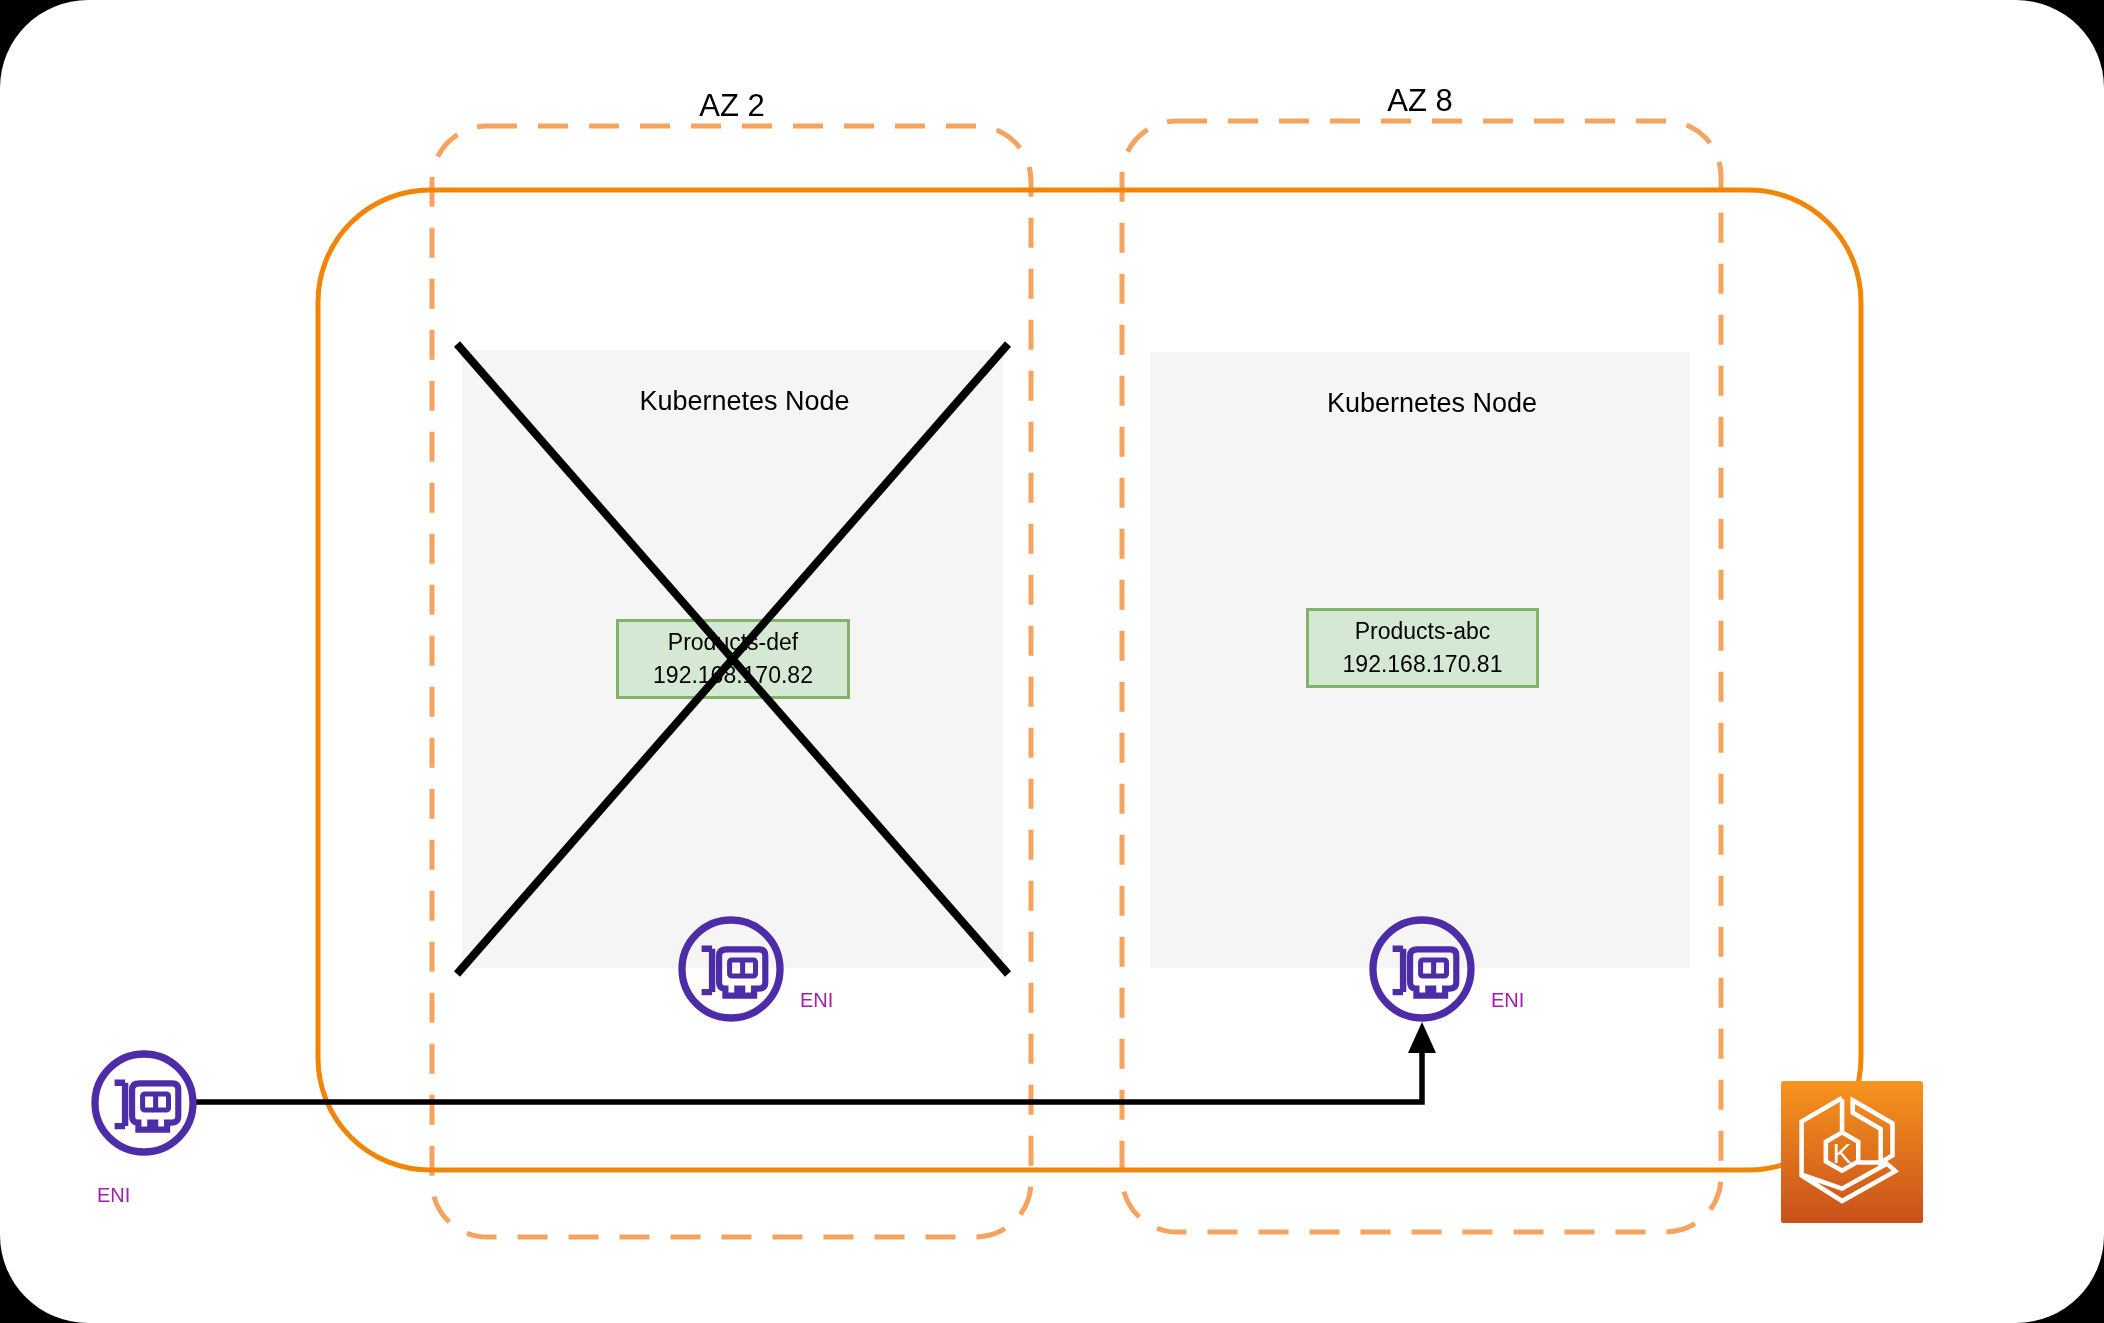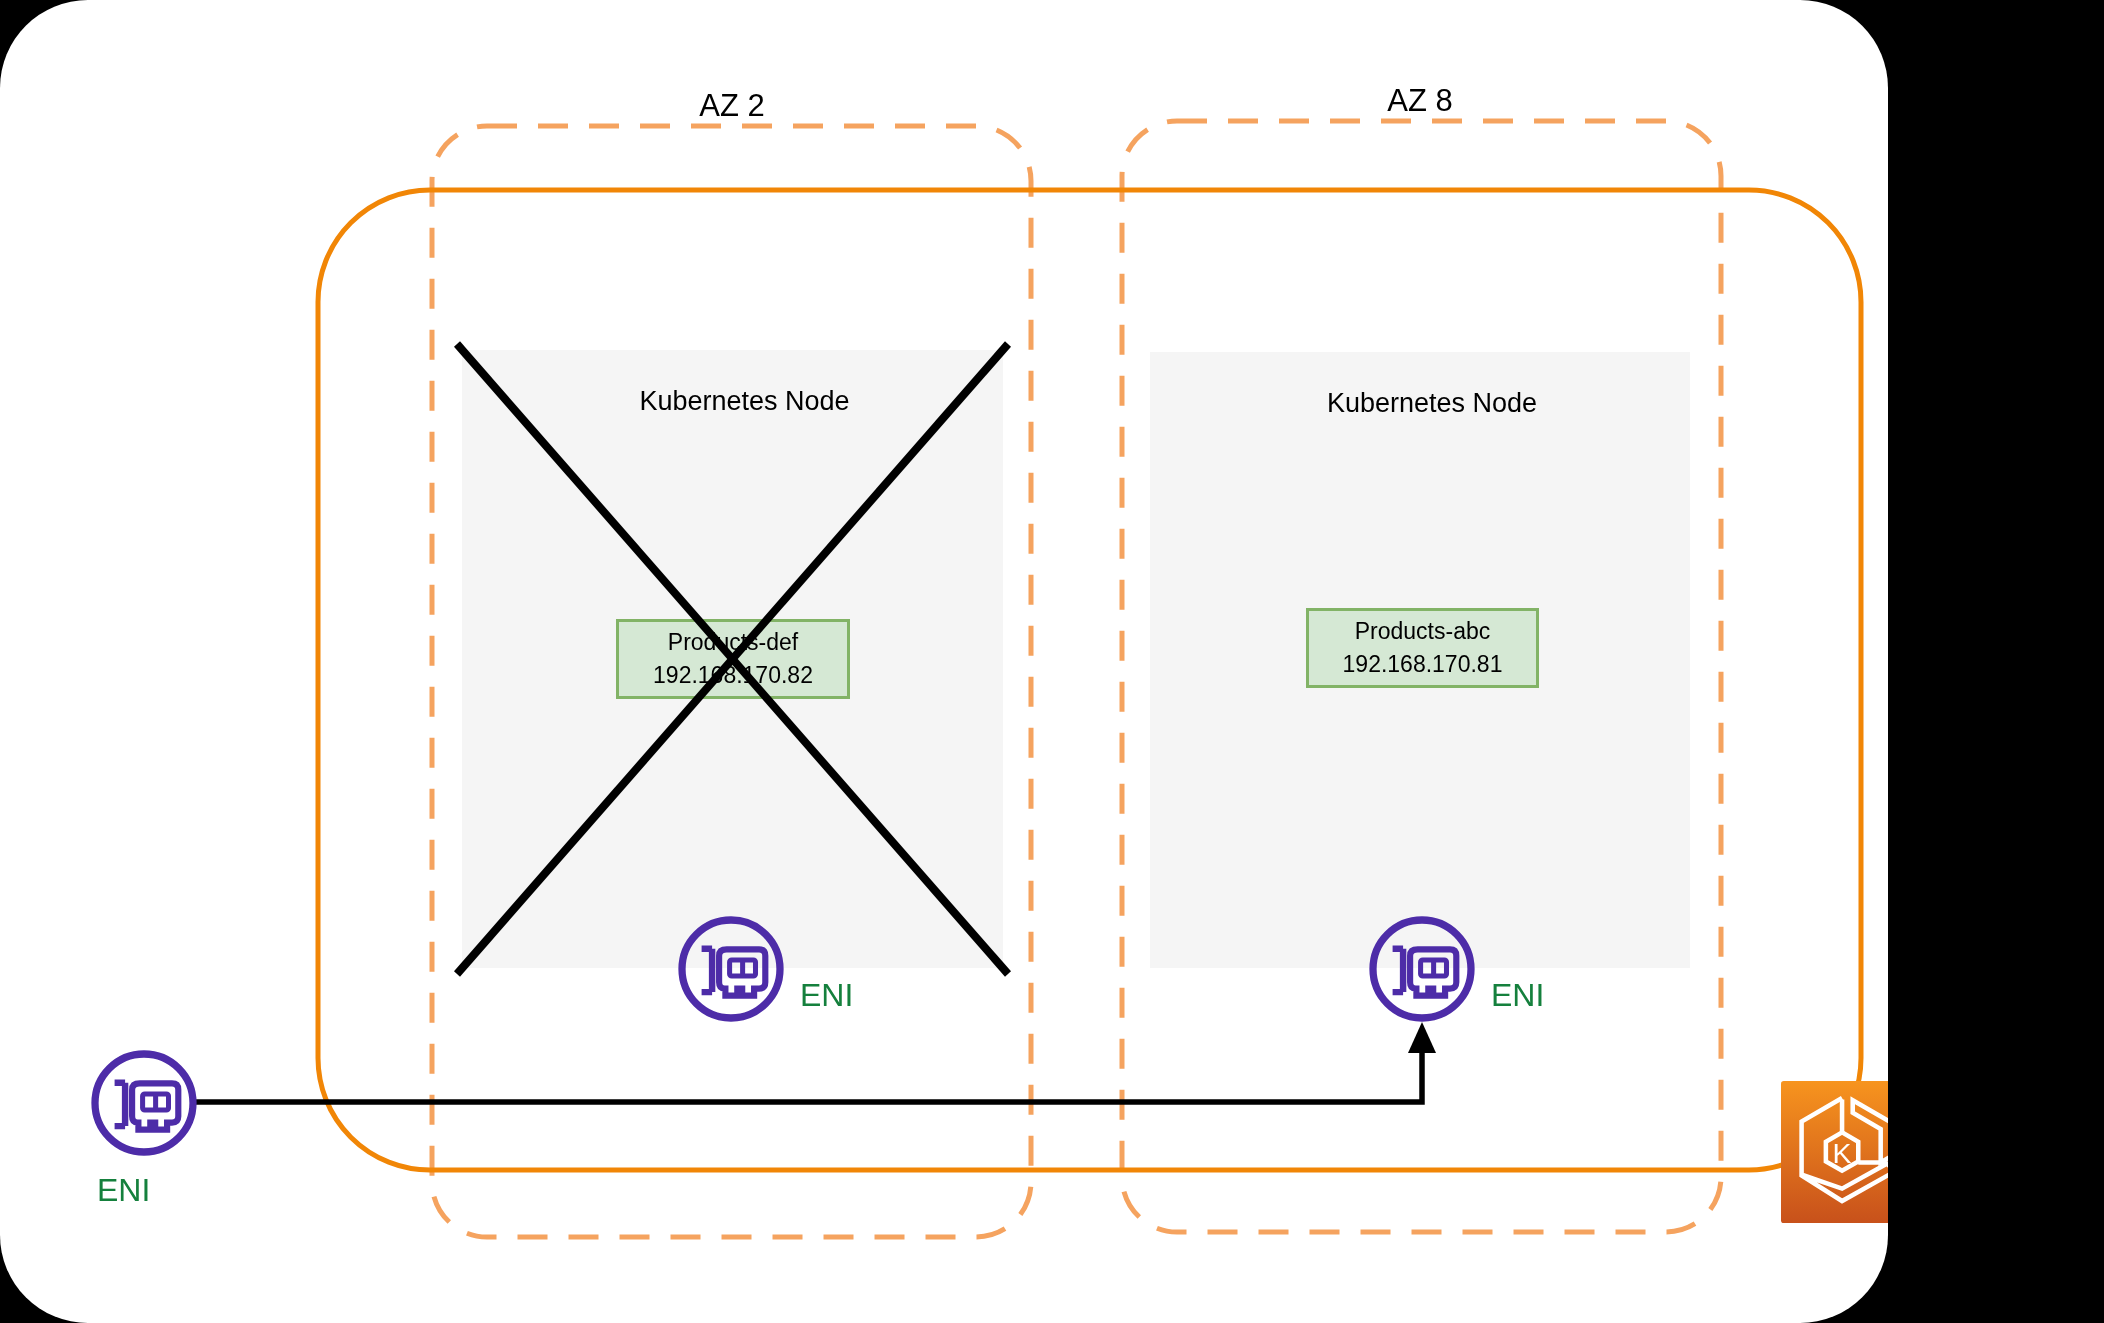--- a/index.html
+++ b/index.html
@@ -11,21 +11,21 @@
     --c-green-border:#82B366;
     --c-purple:#4D2CA8;
     --c-node-bg:#F5F5F5;
     --c-eks-top:#F7941E;
     --c-eks-bottom:#C8511B;
     --c-line:#000000;
   }
   html,body{margin:0;padding:0;background:#000;}
   body{font-family:"Liberation Sans",sans-serif;}
   .canvas{
-    position:relative;width:1888px;height:1323px;background:#ffffff;
+    position:relative;width:2104px;height:1323px;background:#ffffff;
     border-radius:88px;overflow:hidden;
   }
   .overlay-svg{position:absolute;left:0;top:0;width:2104px;height:1323px;pointer-events:none;}
 
   
   .zone-label{
     position:absolute;font-size:31px;color:#000;white-space:nowrap;
     transform:translateX(-50%);
   }
 
@@ -57,21 +57,21 @@
   }
   .pod-left{left:616px;top:619px;width:234px;height:80px;}
   .pod-right{left:1306px;top:608px;width:233px;height:80px;}
 
   
   .eni{position:absolute;width:112px;height:112px;}
   .eni svg{width:112px;height:112px;display:block;}
   .eni-left{left:675px;top:913px;}
   .eni-right{left:1366px;top:913px;}
   .eni-ext{left:88px;top:1047px;}
-  .eni-label{position:absolute;font-size:32px;color:#15803d;white-space:nowrap;}
+  .eni-label{position:absolute;font-size:20px;color:#a21caf;white-space:nowrap;margin-top:12px;}
 
   
   .eks{position:absolute;left:1781px;top:1081px;width:142px;height:142px;}
   .eks svg{width:142px;height:142px;display:block;}
 
   
   .az-rect{fill:none;stroke:var(--c-orange-light);stroke-width:5;stroke-dasharray:30 21;}
   .cluster-rect{fill:none;stroke:var(--c-orange);stroke-width:5;}
   .xline{stroke:var(--c-line);stroke-width:8;stroke-linecap:butt;}
   .connector{stroke:var(--c-line);stroke-width:5.5;fill:none;}

